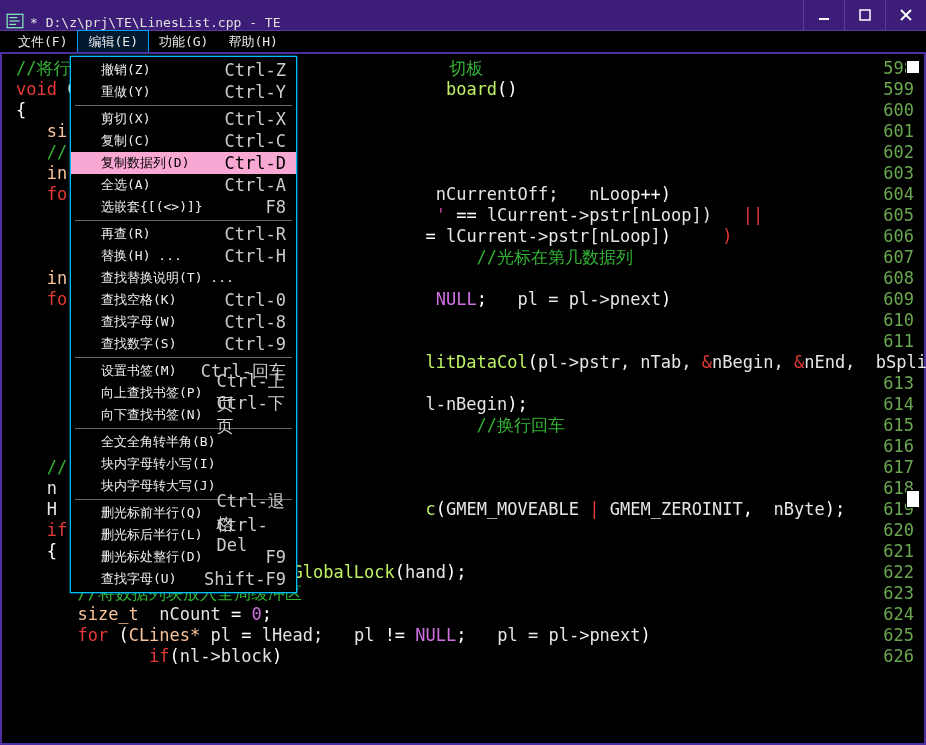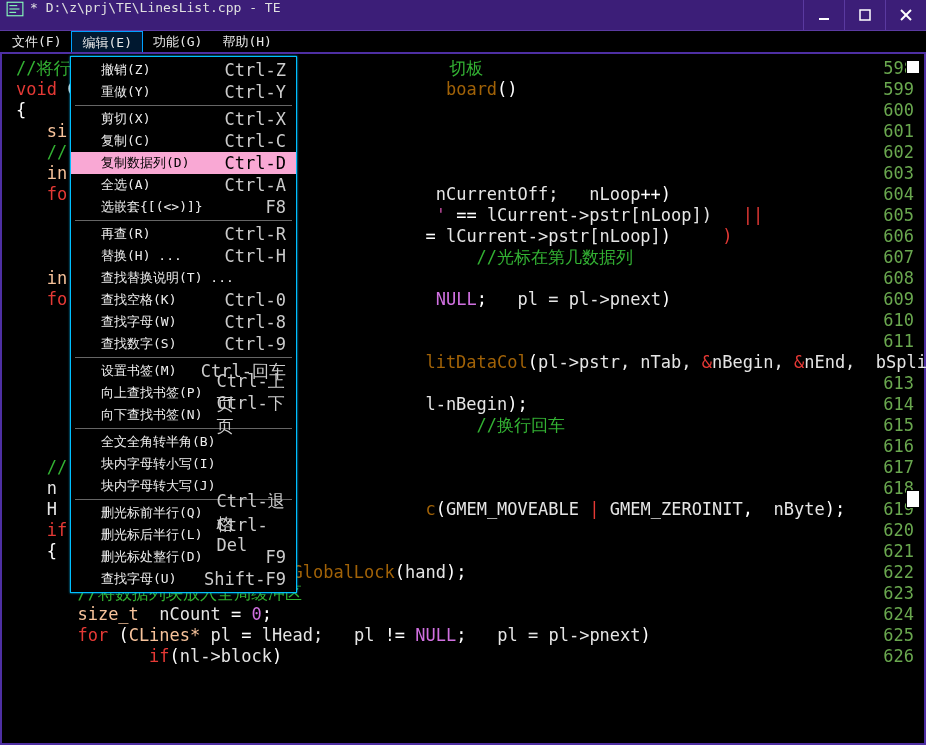--- a/index.html
+++ b/index.html
@@ -1,34 +1,34 @@
 <!DOCTYPE html>
 <html><head>
 <meta charset="utf-8">
 <style>
   html,body{margin:0;padding:0;background:#000;width:926px;height:745px;overflow:hidden;font-family:Consolas,"Microsoft YaHei",monospace;font-size:15px}
-  .titlebar{height:30px;background:#3c1e78;display:flex;align-items:flex-start;color:#ddd;border-bottom:1px solid #5a3aa0}
+  .titlebar{height:30px;background:#3c1e78;display:flex;align-items:flex-end;color:#ddd;border-bottom:1px solid #5a3aa0}
   .title-icon{width:18px;height:18px;margin-left:6px;margin-right:6px;display:flex;align-items:center;justify-content:center}
   .title-text{flex:1;font-size:13px;color:#e0e0e0}
   .win-btns{display:flex;height:100%}
   .win-btn{width:40px;height:100%;display:flex;align-items:center;justify-content:center;color:#fff;font-weight:bold;border-left:1px solid #5a3aa0}
   .win-btn svg{width:12px;height:12px}
-  .menubar{height:22px;background:#000;border-bottom:1px solid #4a3a8a;display:flex;padding-left:2px;align-items:flex-start}
+  .menubar{height:22px;background:#000;border-bottom:1px solid #4a3a8a;display:flex;padding-left:8px;align-items:center}
   .menu-top{color:#e8e8e8;font-size:13px;padding:2px 10px;cursor:pointer}
   .menu-top.active{border:1px solid #00a0ff;background:#001830}
   .workspace{position:absolute;top:52px;left:0;right:0;bottom:0;background:#000;border:2px solid #4e2fa3}
   .editor{position:absolute;top:0;left:0;right:0;bottom:0;font-family:Consolas,"Microsoft YaHei",monospace;font-size:17px;line-height:21px;padding:4px 0 0 14px;white-space:pre;color:#fff}
   .ln{display:flex}
   .code{flex:1}
   .num{width:40px;text-align:right;padding-right:10px;color:#6aa84f}
   .kw{color:#e53935}
   .type{color:#f8c39b}
   .cmt{color:#33b233}
   .str{color:#c04b9e}
-  .fn{color:#a16207}
+  .fn{color:#bef264}
   .op{color:#ffffff}
   .lit{color:#d070e0}
   .pk{color:#e5e5e5}
   .scroll{position:absolute;right:6px;top:6px;bottom:6px;width:12px}
   .scroll .arrow{position:absolute;width:12px;height:12px;background:#fff;border:1px solid #000}
   .scroll .arrow.up{top:0}
   .scroll .thumb{position:absolute;top:430px;width:12px;height:16px;background:#fff;border:1px solid #000}
   .dropdown{position:absolute;top:56px;left:70px;width:225px;background:#000;border:1px solid #00bfff;box-shadow:0 0 2px #00bfff;z-index:10;font-size:13px;color:#eee;padding:2px 0}
   .dd-item{height:22px;display:flex;align-items:center;padding:0 10px 0 30px;justify-content:space-between}
   .dd-item.hot{background:#f9a8d4;color:#000}

